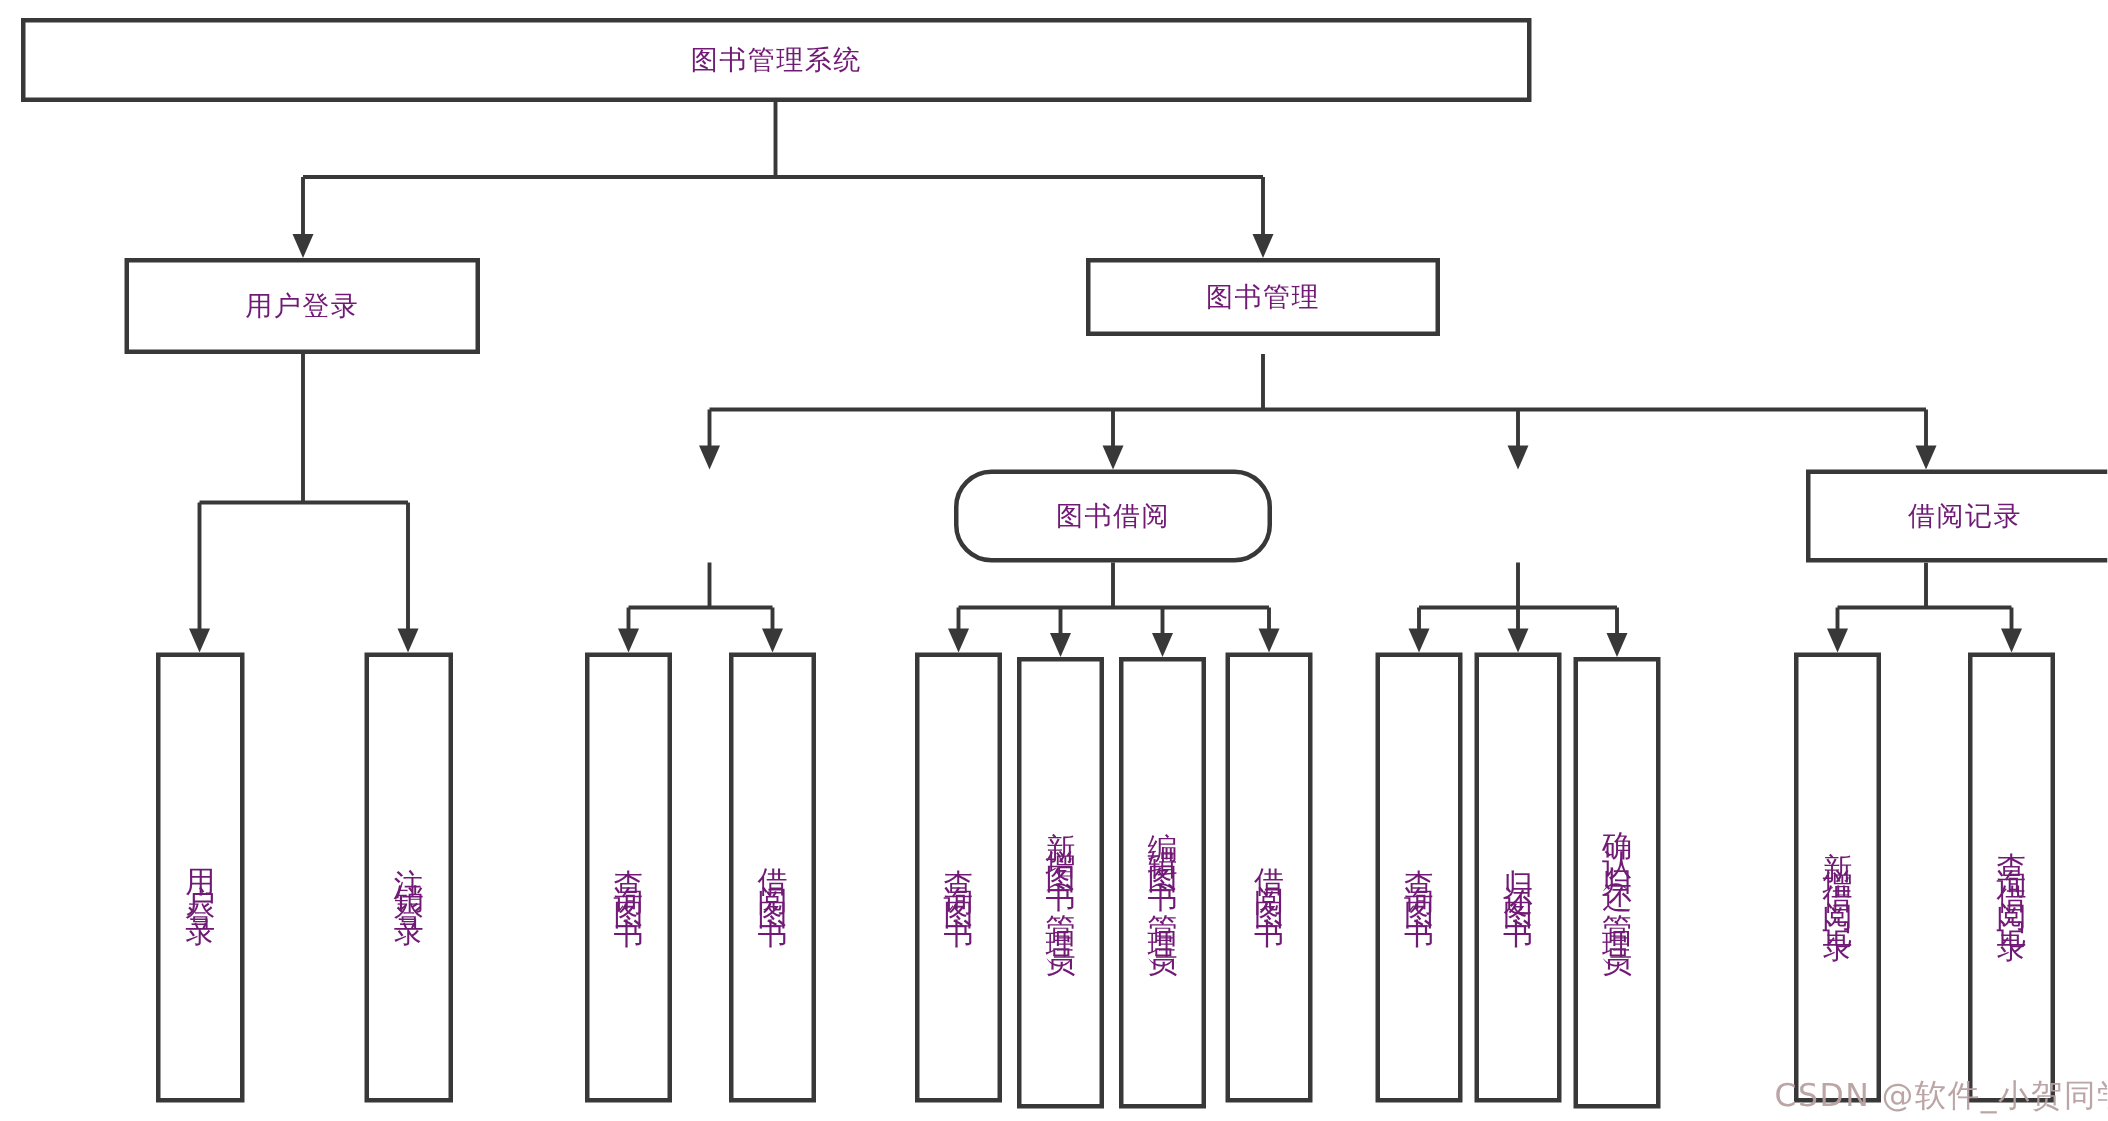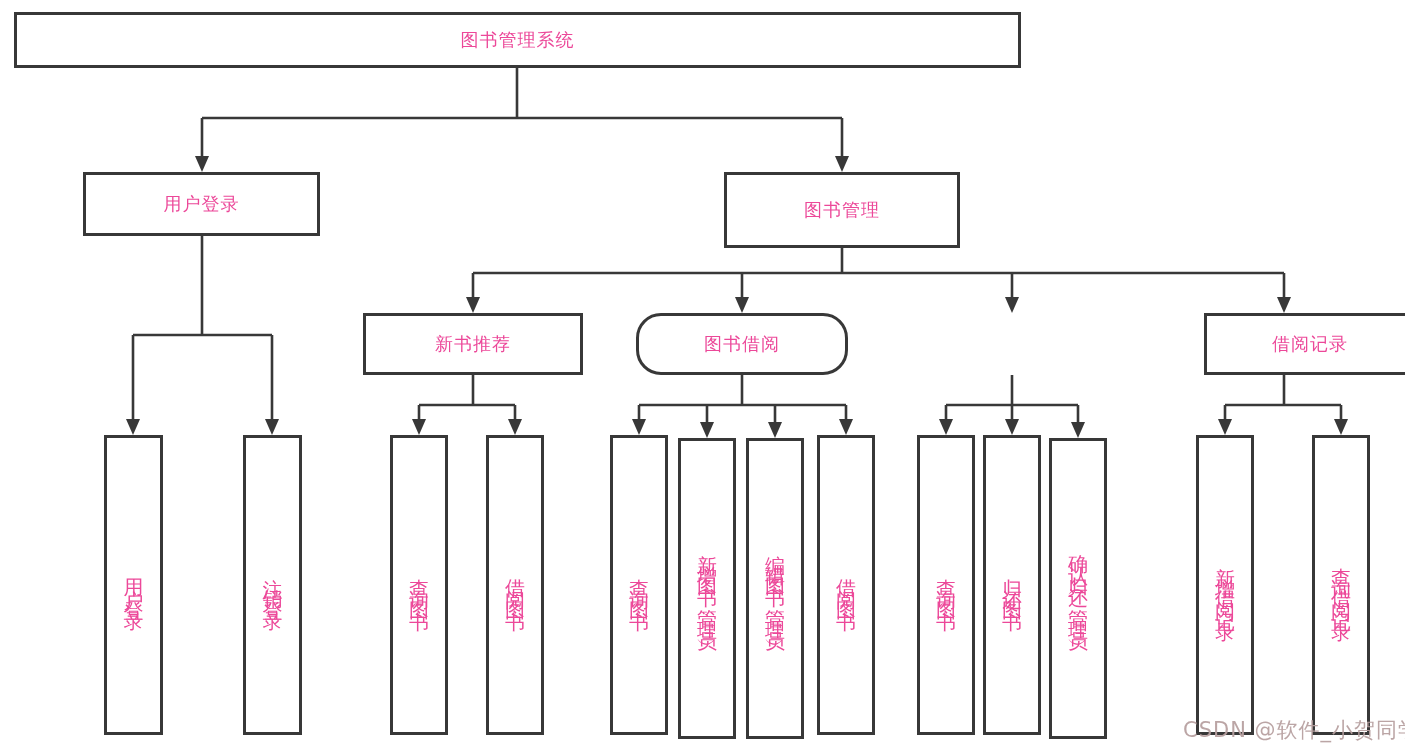--- a/index.html
+++ b/index.html
@@ -18,21 +18,21 @@
     z-index: 1;
   }
   .node {
     position: absolute;
     box-sizing: border-box;
     border: 3px solid #383838;
     background: #ffffff;
     display: flex;
     align-items: center;
     justify-content: center;
-    color: #ec4899;
+    color: #701a75;
     z-index: 2;
   }
   .hnode { font-size: 18px; letter-spacing: 1px; }
   .vnode { font-size: 20px; }
   .vnode .vtext {
     writing-mode: vertical-rl;
     text-orientation: mixed;
     letter-spacing: 11px;
     line-height: 1.05;
     white-space: nowrap;
@@ -131,27 +131,24 @@
     </g>
   </svg>
 
   <div class="node hnode" style="left:14px; top:12px; width:1007px; height:56px;">
     <span>图书管理系统</span>
   </div>
 
   <div class="node hnode" style="left:83px; top:172px; width:237px; height:64px;">
     <span>用户登录</span>
   </div>
-  <div class="node hnode" style="left:724px; top:172px; width:236px; height:76px;">
+  <div class="node hnode" style="left:724px; top:172px; width:236px; height:52px;">
     <span>图书管理</span>
   </div>
 
-  <div class="node hnode" style="left:363px; top:313px; width:220px; height:62px;">
-    <span>新书推荐</span>
-  </div>
   <div class="node hnode" style="left:636px; top:313px; width:212px; height:62px;border-radius:25px;">
     <span>图书借阅</span>
   </div>
   <div class="node hnode" style="left:1204px; top:313px; width:212px; height:62px;">
     <span>借阅记录</span>
   </div>
 
   <div class="node vnode" style="left:104px; top:435px; width:59px; height:300px;">
     <span class="vtext">用户登录</span>
   </div>

